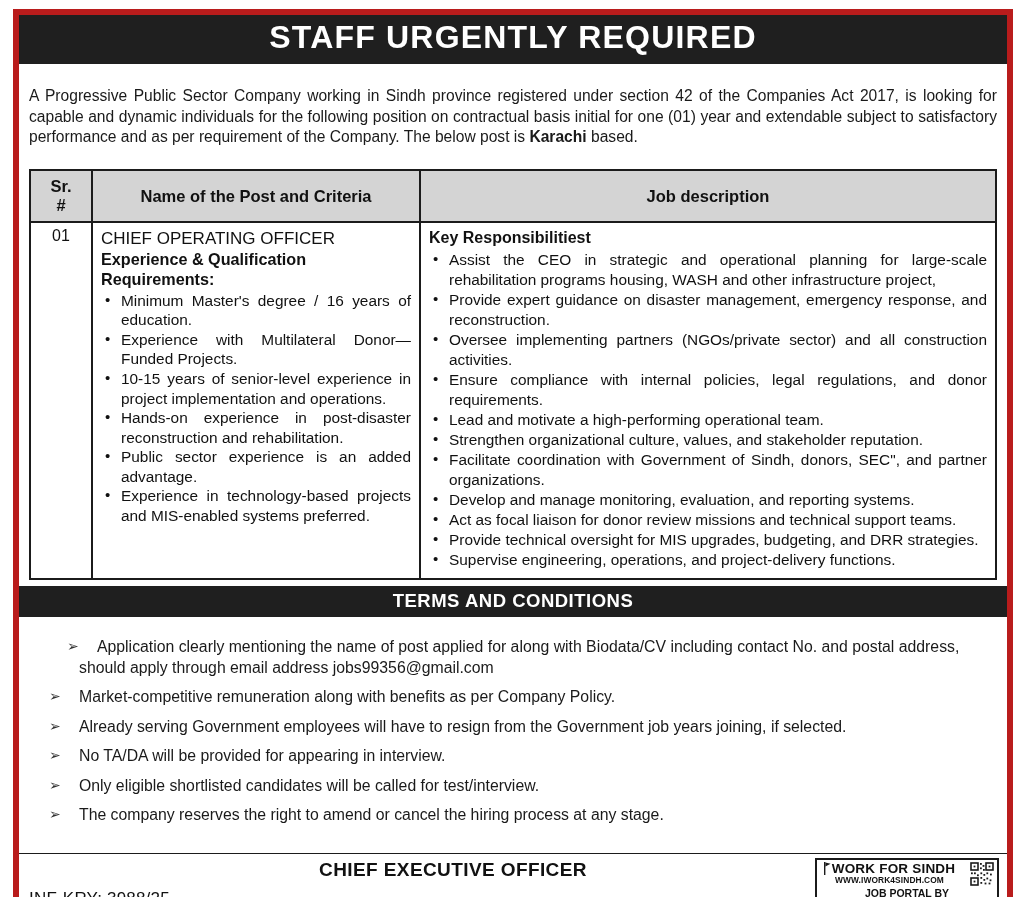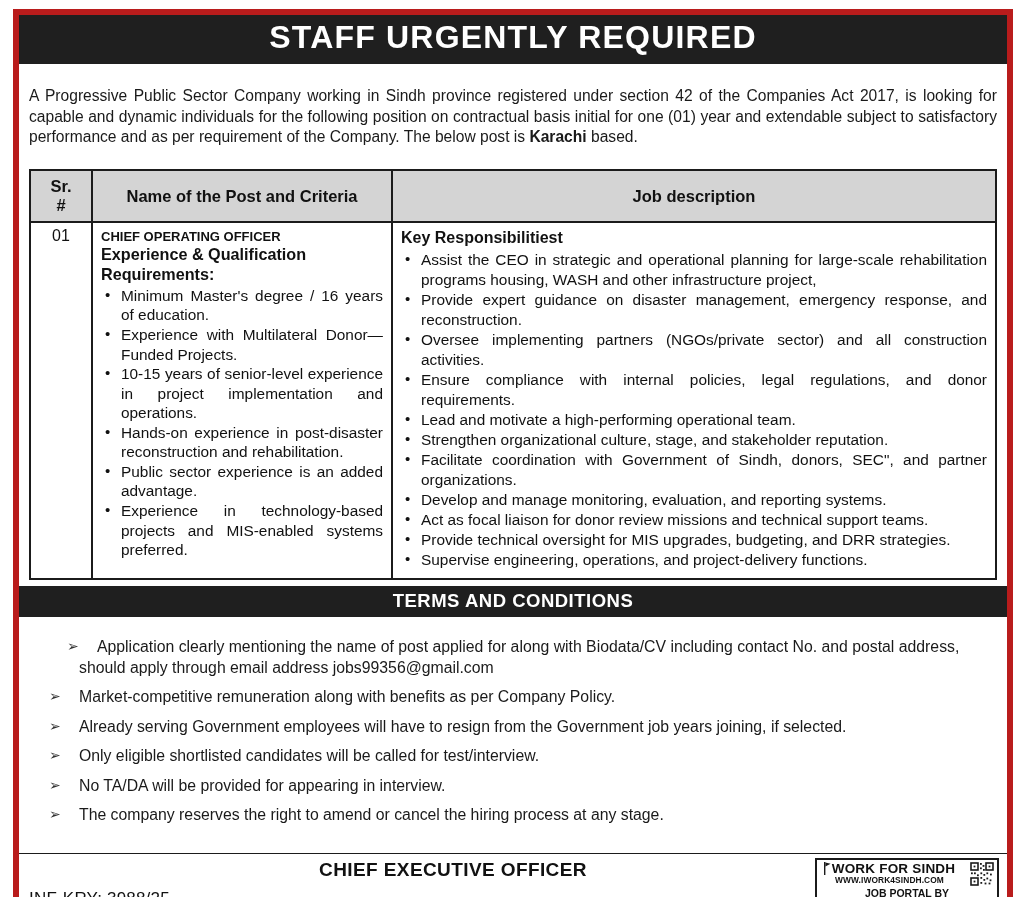--- a/index.html
+++ b/index.html
@@ -73,37 +73,37 @@
   .job-table thead th {
     background: #d4d4d4;
     text-align: center;
     vertical-align: middle;
     font-size: 16.5px;
     font-weight: bold;
     padding: 6px 4px;
     color: #111;
   }
   .col-sr  { width: 62px; }
-  .col-post{ width: 300px; }
+  .col-post{ width: 328px; }
   .col-desc{ width: auto; }
 
   .cell-sr {
     text-align: center;
     vertical-align: middle;
     font-size: 16px;
     padding: 4px;
   }
   .cell-post {
     padding: 6px 8px 8px 8px;
     font-size: 15.4px;
     line-height: 1.26;
   }
   .post-title {
-    font-weight: bold;
-    font-size: 13px;
+    font-weight: normal;
+    font-size: 17px;
     line-height: 1.22;
     display: block;
   }
   .post-subtitle {
     font-weight: bold;
     font-size: 16.2px;
     line-height: 1.22;
     display: block;
     text-align: justify;
     text-justify: inter-word;
@@ -301,42 +301,42 @@
             </ul>
           </td>
           <td class="cell-desc">
             <span class="resp-heading">Key Responsibilitiest</span>
             <ul class="resp">
               <li>Assist the CEO in strategic and operational planning for large-scale rehabilitation programs housing, WASH and other infrastructure project,</li>
               <li>Provide expert guidance on disaster management, emergency response, and reconstruction.</li>
               <li>Oversee implementing partners (NGOs/private sector) and all construction activities.</li>
               <li>Ensure compliance with internal policies, legal regulations, and donor requirements.</li>
               <li>Lead and motivate a high-performing operational team.</li>
-              <li>Strengthen organizational culture, stage, and stakeholder reputation.</li>
+              <li>Strengthen organizational culture, values, and stakeholder reputation.</li>
               <li>Facilitate coordination with Government of Sindh, donors, SEC", and partner organizations.</li>
               <li>Develop and manage monitoring, evaluation, and reporting systems.</li>
               <li>Act as focal liaison for donor review missions and technical support teams.</li>
               <li>Provide technical oversight for MIS upgrades, budgeting, and DRR strategies.</li>
               <li>Supervise engineering, operations, and project-delivery functions.</li>
             </ul>
           </td>
         </tr>
       </tbody>
     </table>
 
     <div class="terms-banner">
       <span>TERMS AND CONDITIONS</span>
     </div>
 
     <ul class="terms-list">
       <li class="indent-first">Application clearly mentioning the name of post applied for along with Biodata/CV including contact No. and postal address, should apply through email address jobs99356@gmail.com</li>
       <li>Market-competitive remuneration along with benefits as per Company Policy.</li>
       <li>Already serving Government employees will have to resign from the Government job years joining, if selected.</li>
+      <li>No TA/DA will be provided for appearing in interview.</li>
       <li>Only eligible shortlisted candidates will be called for test/interview.</li>
-      <li>No TA/DA will be provided for appearing in interview.</li>
       <li>The company reserves the right to amend or cancel the hiring process at any stage.</li>
     </ul>
 
     <div class="footer">
       <div class="ceo-line">CHIEF EXECUTIVE OFFICER</div>
       <div class="inf-line">INF-KRY: 3988/25</div>
 
       <div class="portal-badge">
         <div class="badge-row1">
           <div class="badge-left">

